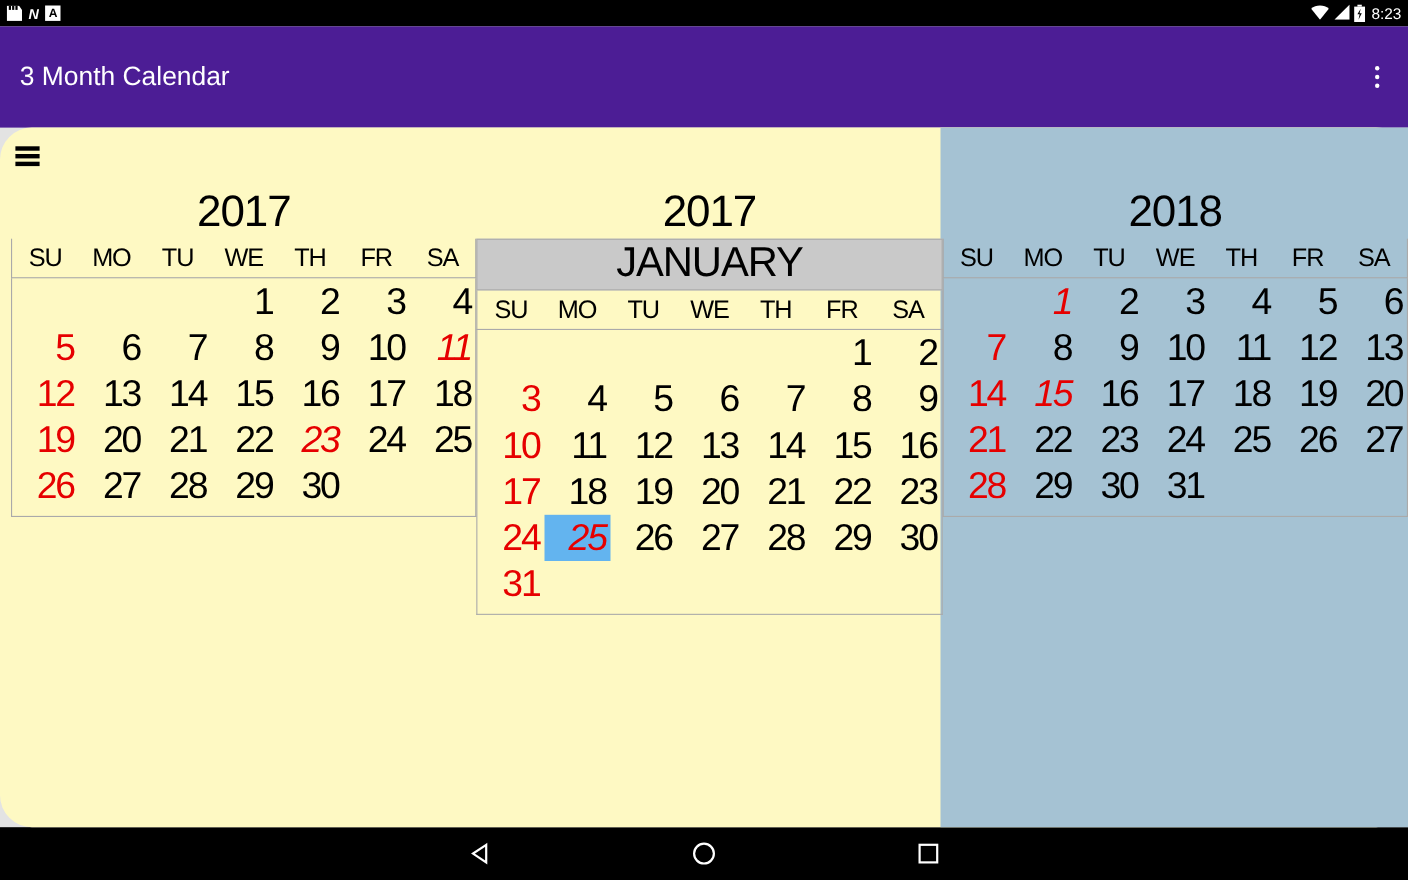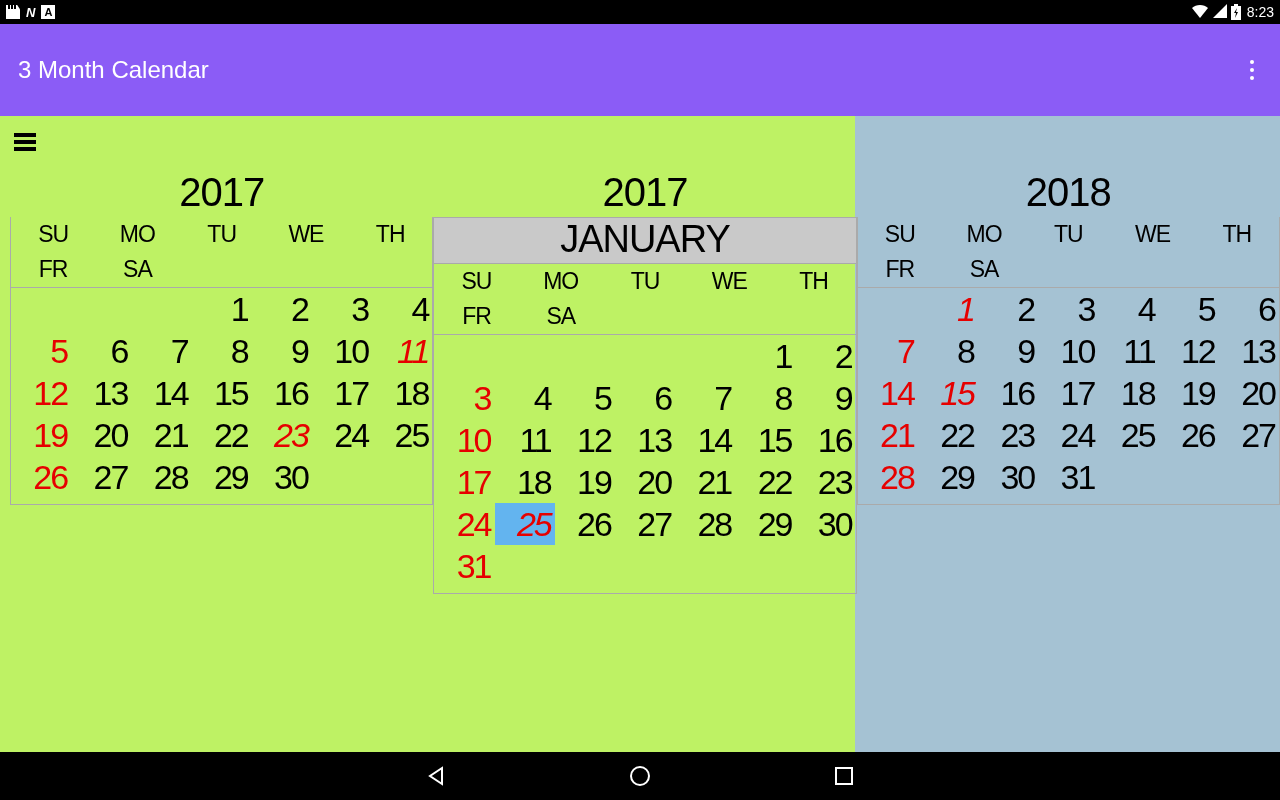--- a/index.html
+++ b/index.html
@@ -11,39 +11,39 @@
   .status-left { display: flex; gap: 6px; align-items: center; }
   .status-right { margin-left: auto; display: flex; gap: 4px; }
   .sd-icon { background:#fff; width:14px;height:14px; clip-path: polygon(0 0,80% 0,100% 30%,100% 100%,0 100%); position:relative;}
   .sd-icon::after{content:"";position:absolute;left:2px;top:0;width:2px;height:4px;background:#000;box-shadow:3px 0 #000,6px 0 #000;}
   .n-icon { font-weight:bold; font-size:13px; font-style:italic;}
   .a-icon { background:#fff;color:#000;width:14px;height:14px;font-size:11px;font-weight:bold;text-align:center;line-height:14px;}
   .wifi-icon svg, .cell-icon svg, .batt-icon svg { display:block; }
   .clock { font-size: 14px; margin-left:2px;}
 
   
-  .app-bar { height: 92px; background: #8b5cf6; color: #fff; display: flex; align-items: center; padding: 0 18px; }
+  .app-bar { height: 92px; background: #4c1d95; color: #fff; display: flex; align-items: center; padding: 0 18px; }
   .app-title { font-size: 24px; font-weight: 400; }
   .overflow { margin-left: auto; display:flex; flex-direction:column; gap:4px; padding:8px; cursor:pointer;}
   .overflow span { width:4px;height:4px;background:#fff;border-radius:50%; }
 
   
-  .content { flex: 1; position: relative; background:#bef264; }
+  .content { flex: 1; position: relative; background:#fef9c3;border-radius:29px; }
   .future-bg { position:absolute; top:0; right:0; bottom:0; width:425px; background:#a5c2d3; }
   .hamburger { position:absolute; top:14px; left:14px; cursor:pointer; }
   .hamburger div { width:22px; height:4px; background:#000; margin:3px 0; }
 
   .calendar-row { position:absolute; top:54px; left:10px; right:0; display:flex; }
   .month-block { flex:1; min-width:0; padding:0 0 8px 0; }
 
   .year { font-size:40px; text-align:center; font-weight:400; margin-bottom:2px; letter-spacing:-1px;}
   .month-name { font-size:38px; text-align:center; background:#c9c9c9; border:1px solid #aaa; padding:0px 0 2px 0; letter-spacing:-1px;}
   .month-block.future .month-name { background:#c9c9c9; }
 
-  .dow-row { display:grid; grid-template-columns: repeat(5,1fr); border-left:1px solid #aaa; border-right:1px solid #aaa; border-bottom:1px solid #aaa; }
+  .dow-row { display:grid; grid-template-columns: repeat(7,1fr); border-left:1px solid #aaa; border-right:1px solid #aaa; border-bottom:1px solid #aaa; }
   .dow { text-align:center; font-size:23px; padding:4px 0; font-weight:400; letter-spacing:-1px;}
 
   .days-grid { display:grid; grid-template-columns: repeat(7,1fr); border-left:1px solid #aaa; border-right:1px solid #aaa; border-bottom:1px solid #aaa; padding-bottom:6px;}
   .day { text-align:right; font-size:34px; padding:0 4px; line-height:42px; letter-spacing:-2px; font-weight:400;}
   .day.red { color:#e60000; }
   .day.red.hol { font-style:italic; }
   .day.today { background:#63b4ef; }
 
   
   .nav-bar { height:48px; background:#000; display:flex; justify-content:center; align-items:center; gap:180px; }

